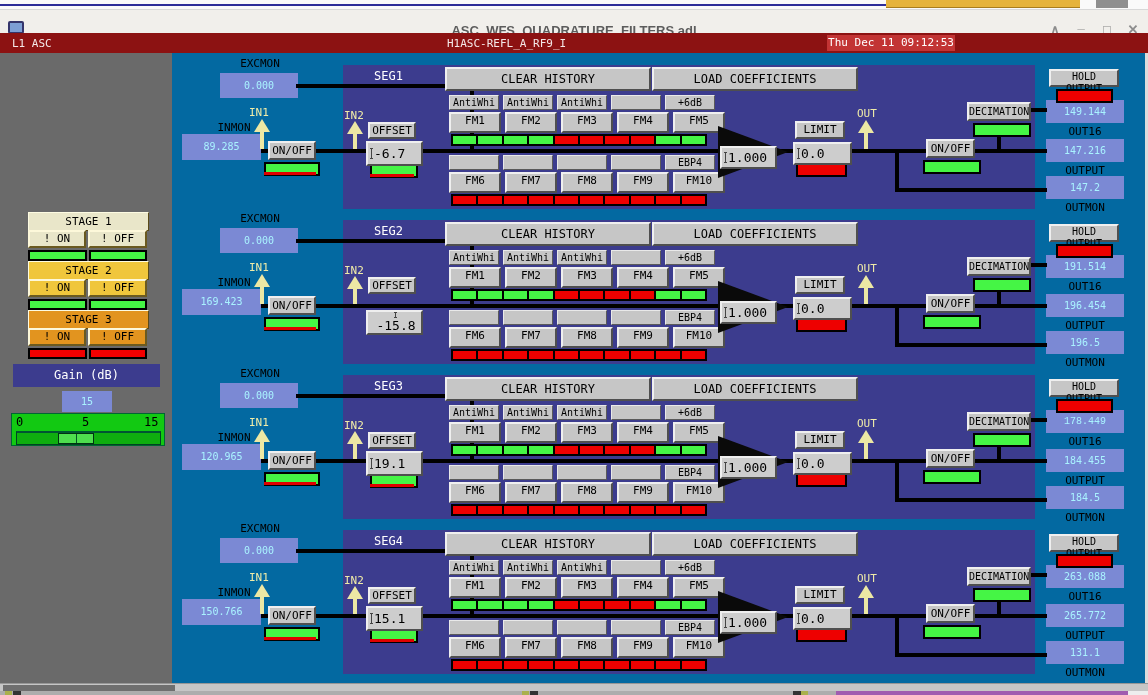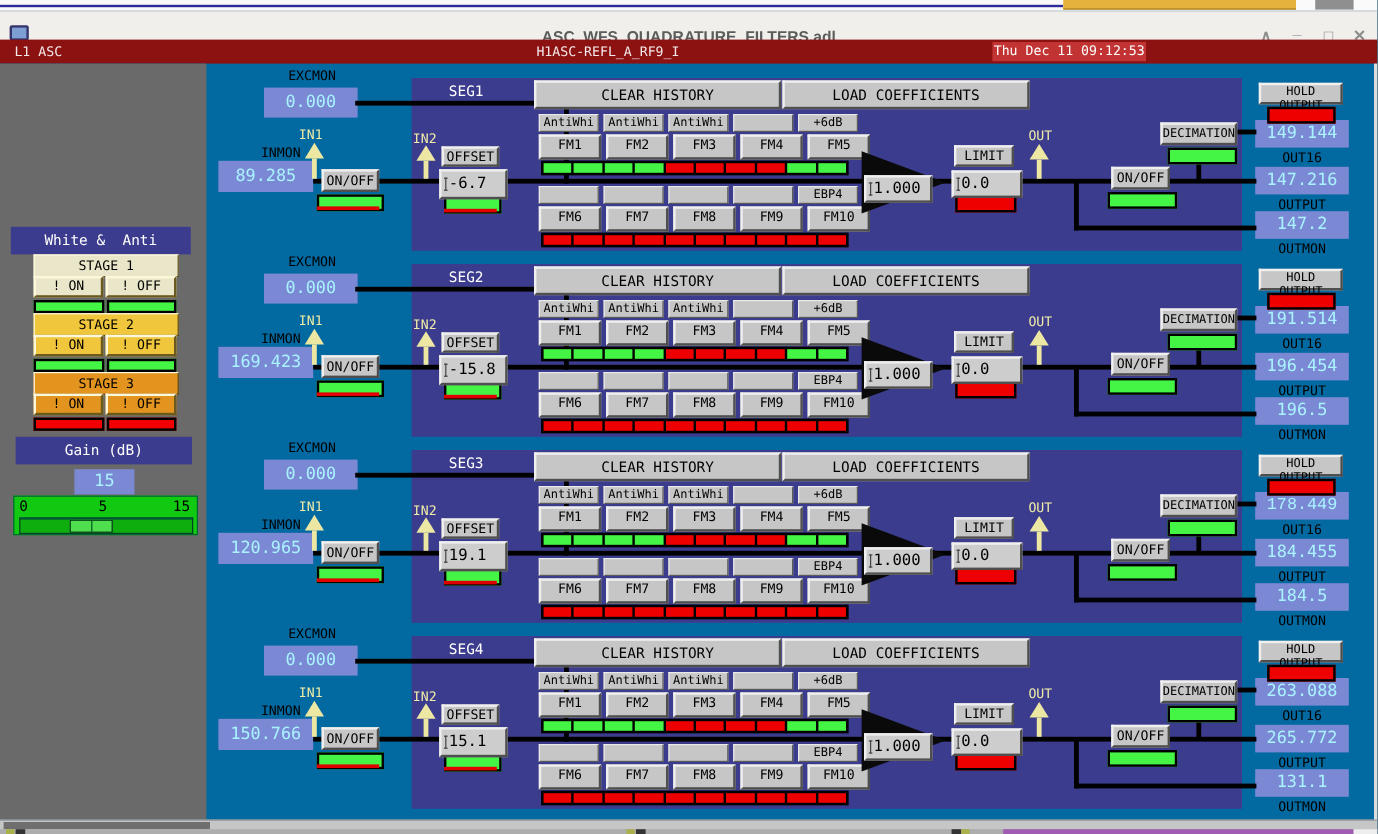--- a/index.html
+++ b/index.html
@@ -28,21 +28,21 @@
   .redbar .lbl-center{position:absolute;left:447px;top:4px;}
   .timebox{position:absolute;left:827px;top:2px;width:128px;height:16px;background:#c23434;
            text-align:center;line-height:16px;color:#fff;}
   
   .sidebar{left:0;top:53px;width:172px;height:630px;background:#6a6a6a;}
   .navy-title{background:#3c3c8e;color:#fff;text-align:center;white-space:pre;}
   .stage-head{text-align:center;font-size:11px;line-height:17px;border:1px solid #fdfbe2;border-right-color:#5a4a18;border-bottom-color:#5a4a18;}
   .stage-btn{text-align:center;font-size:11px;line-height:14px;border:2px solid;border-color:#fdf8da #6b5a20 #6b5a20 #fdf8da;cursor:pointer;padding:0;font-family:"DejaVu Sans Mono",monospace;}
   .stage-ind{display:flex;gap:2px;}
   .stage-ind-cell{flex:1;border:2px solid #000;height:7px;}
-  .readout{background:#7b89d4;color:#a9f3ff;text-align:center;font-size:14px;}
+  .readout{background:#7b89d4;color:#a9f3ff;text-align:center;font-size:10px;}
   .slider-box{background:#12c912;border:1px solid #063;}
   .slider-tick{position:absolute;top:1px;font-size:12px;color:#000;}
   .slider-track{position:absolute;left:4px;top:17px;width:143px;height:11px;background:#0fae0f;border:1px solid #042;border-top:2px solid #053;}
   .slider-handle{position:absolute;left:41px;top:0px;width:34px;height:9px;background:#4ede4e;border:1px solid #031;display:flex;}
   .slider-handle div{flex:1;border-right:1px solid #052;}
   
   .wire{background:#000;z-index:2;}
   .panel{left:343px;top:10px;width:692px;height:144px;background:#3c3c8e;z-index:1;}
   .btn{background:#c6c6c6;border:2px solid;border-color:#efefef #4f4f4f #4f4f4f #efefef;
        color:#000;text-align:center;font-size:11px;padding:0;cursor:pointer;z-index:3;
@@ -100,21 +100,20 @@
     <div class="abs win-ctrl" style="left:1123px;">✕</div>
   </div>
 
   <div class="abs redbar">
     <span class="lbl-left">L1 ASC</span>
     <span class="lbl-center">H1ASC-REFL_A_RF9_I</span>
     <span class="timebox">Thu Dec 11 09:12:53</span>
   </div>
 
   <div class="abs sidebar"></div>
-  <div class="abs navy-title" style="left:9px;top:189px;width:150px;height:23px;line-height:23px;">White &amp;  Anti</div>
 
   <div id="stage-0">
     <div class="abs stage-head stage-bg" style="left: 28px; top: 212px; width: 119px; height: 17px; background: rgb(233, 230, 201);">STAGE 1</div>
     <button class="abs stage-btn stage-bg" style="left: 28px; top: 230px; width: 58px; height: 18px; background: rgb(233, 230, 201);">! ON</button>
     <button class="abs stage-btn stage-bg" style="left: 88px; top: 230px; width: 59px; height: 18px; background: rgb(233, 230, 201);">! OFF</button>
     <div class="abs stage-ind" style="left:28px;top:250px;width:119px;">
       <div class="stage-ind-cell" style="background: rgb(69, 245, 69);"></div>
         <div class="stage-ind-cell" style="background: rgb(69, 245, 69);"></div>
     </div>
   </div>
@@ -357,21 +356,21 @@
           <div class="" style="background: rgb(238, 0, 0);"></div>
           <div class="" style="background: rgb(238, 0, 0);"></div>
           <div class="" style="background: rgb(238, 0, 0);"></div>
         </div>
 
     <div class="abs cream" style="left:344px;top:54px;">IN2</div>
     <div class="abs arrow-head" style="left:347px;top:66px;"></div>
     <div class="abs arrow-stem" style="left:353px;top:79px;height:15px;"></div>
 
     <button class="abs btn" style="left:368px;top:67px;width:48px;height:17px;">OFFSET</button>
-    <div class="abs entry" style="left:366px;top:86px;width:50px;height:21px;">
+    <div class="abs entry" style="left:366px;top:100px;width:50px;height:21px;flex-direction:column;">
           <span class="caret"></span>
           <span>-15.8</span>
         </div>
     <div class="abs indg" style="left:370px;top:109px;width:44px;height:10px;"></div>
     <div class="abs redline" style="left:370px;top:119px;width:44px;height:3px;"></div>
 
     <div class="abs gain-tri" style="left:718px;top:71px;"></div>
     <div class="abs entry" style="left:720px;top:91px;width:50px;height:19px;">
           <span class="caret"></span>
           <span>1.000</span>

